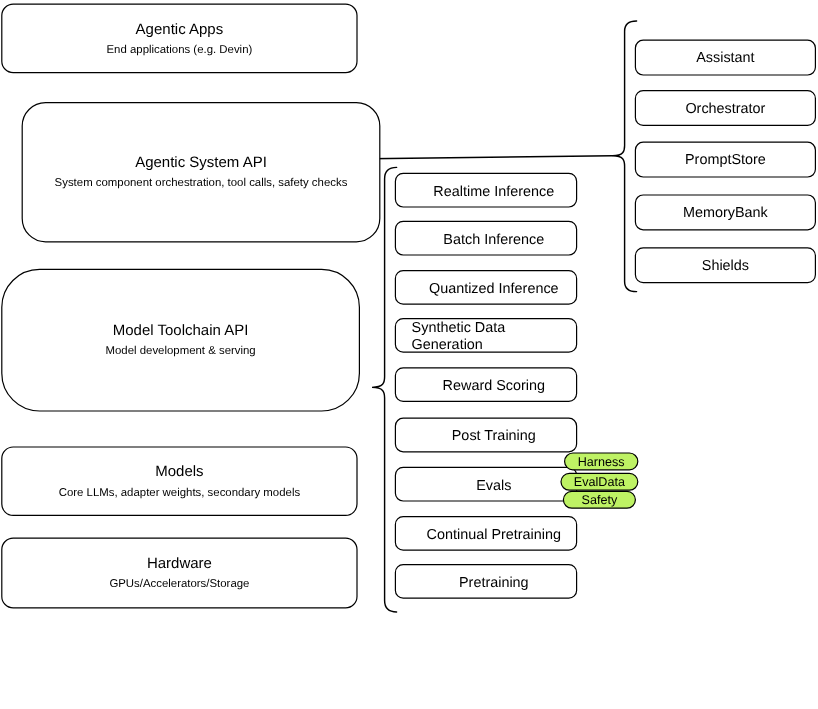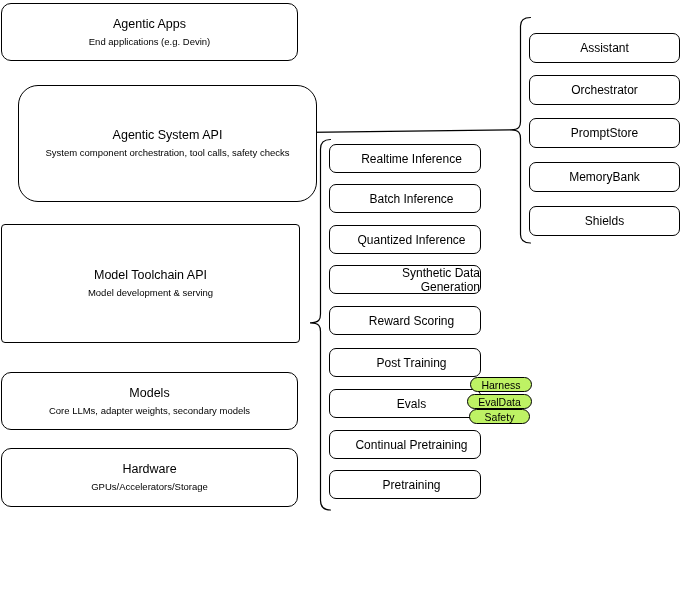--- a/index.html
+++ b/index.html
@@ -11,21 +11,21 @@
   .bignode{
     position:absolute;box-sizing:border-box;border:1px solid #000;background:#fff;
     display:flex;flex-direction:column;align-items:center;justify-content:center;
     gap:4px;text-align:center;z-index:2;padding:0 0;
   }
   .bignode .t{font-size:12.5px;line-height:15px;}
   .bignode .s{font-size:9.5px;line-height:12px;}
   .mnode,.rnode{
     position:absolute;box-sizing:border-box;border:1px solid #000;border-radius:7px;
     background:#fff;display:flex;align-items:center;justify-content:center;
-    font-size:12px;line-height:14px;text-align:right;z-index:2;
+    font-size:12px;line-height:14px;text-align:left;z-index:2;
   }
   .mnode{left:329px;width:152px;height:29px;padding-left:13px;}
   .rnode{left:529px;width:151px;height:30px;}
   .pill{
     position:absolute;box-sizing:border-box;border:1px solid #000;border-radius:8px;
     background:#bef264;display:flex;align-items:center;justify-content:center;
     font-size:10.5px;line-height:12px;height:15px;z-index:3;
   }
 </style>
 </head>
@@ -45,21 +45,21 @@
   <div class="bignode" style="left:1px;top:3px;width:297px;height:58px;border-radius:10px">
     <div class="t">Agentic Apps</div>
     <div class="s">End applications (e.g. Devin)</div>
   </div>
 
   <div class="bignode" style="left:18px;top:85px;width:299px;height:117px;border-radius:20px">
     <div class="t">Agentic System API</div>
     <div class="s">System component orchestration, tool calls, safety checks</div>
   </div>
 
-  <div class="bignode" style="left:1px;top:224px;width:299px;height:119px;border-radius:4px">
+  <div class="bignode" style="left:1px;top:224px;width:299px;height:119px;border-radius:32px">
     <div class="t">Model Toolchain API</div>
     <div class="s">Model development &amp; serving</div>
   </div>
 
   <div class="bignode" style="left:1px;top:372px;width:297px;height:58px;border-radius:10px">
     <div class="t">Models</div>
     <div class="s">Core LLMs, adapter weights, secondary models</div>
   </div>
 
   <div class="bignode" style="left:1px;top:448px;width:297px;height:59px;border-radius:10px">

